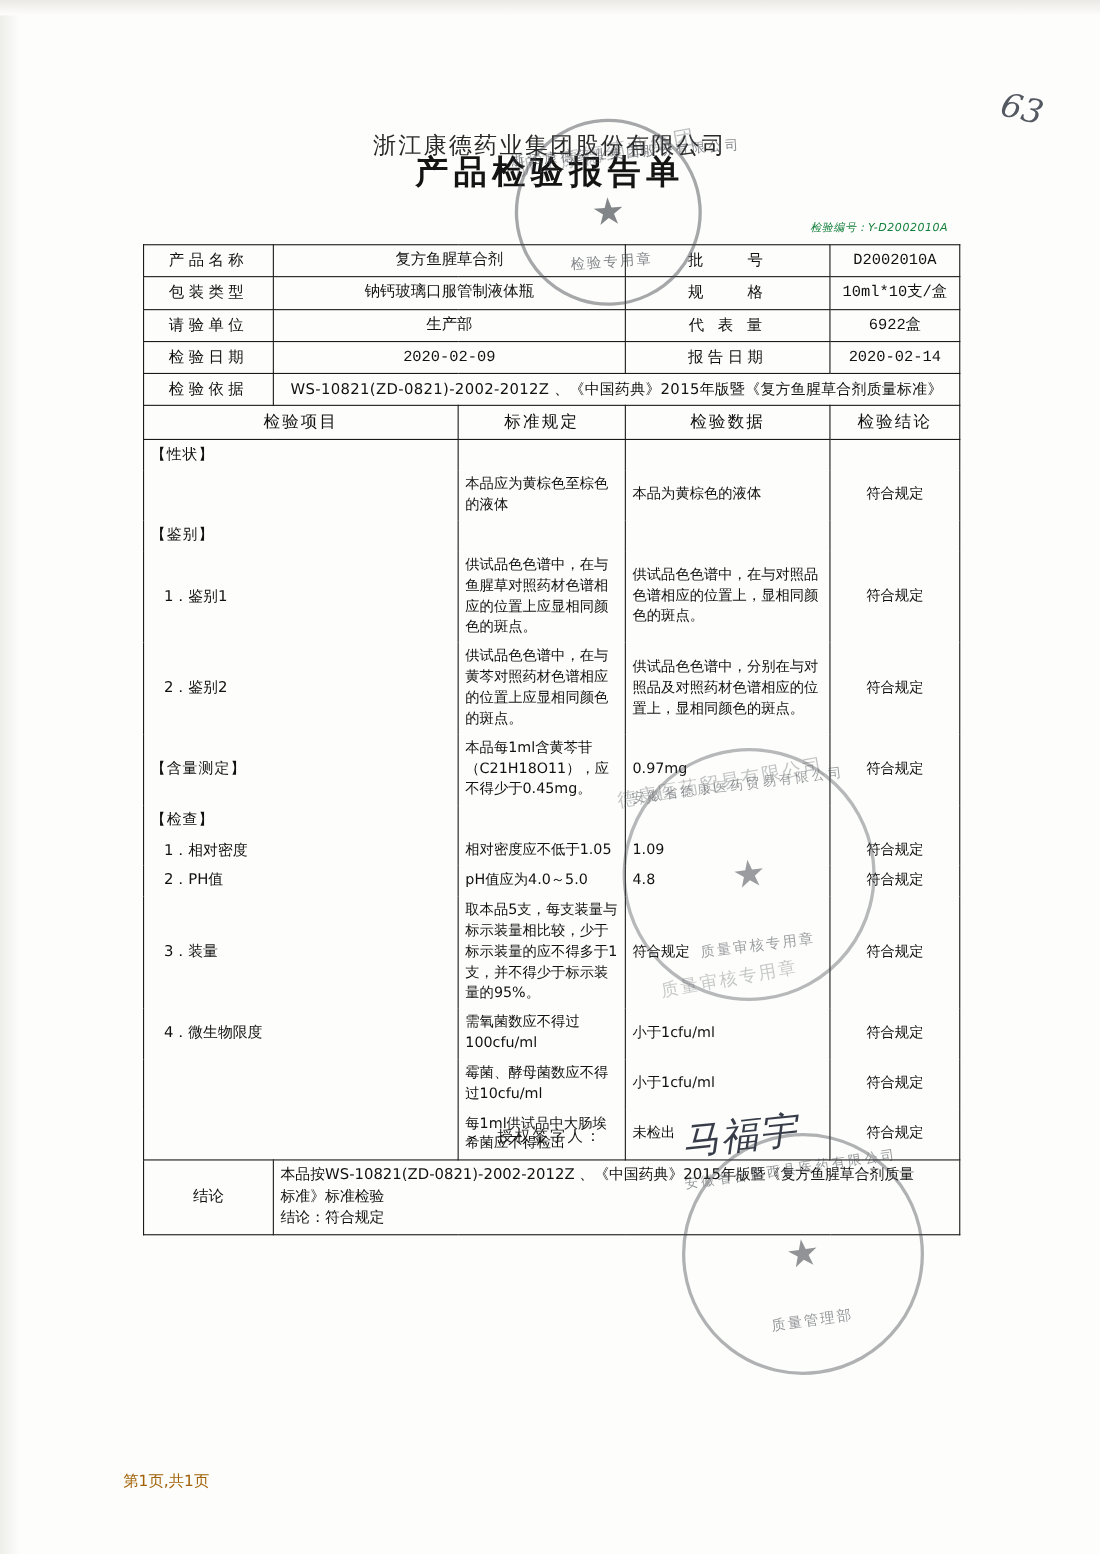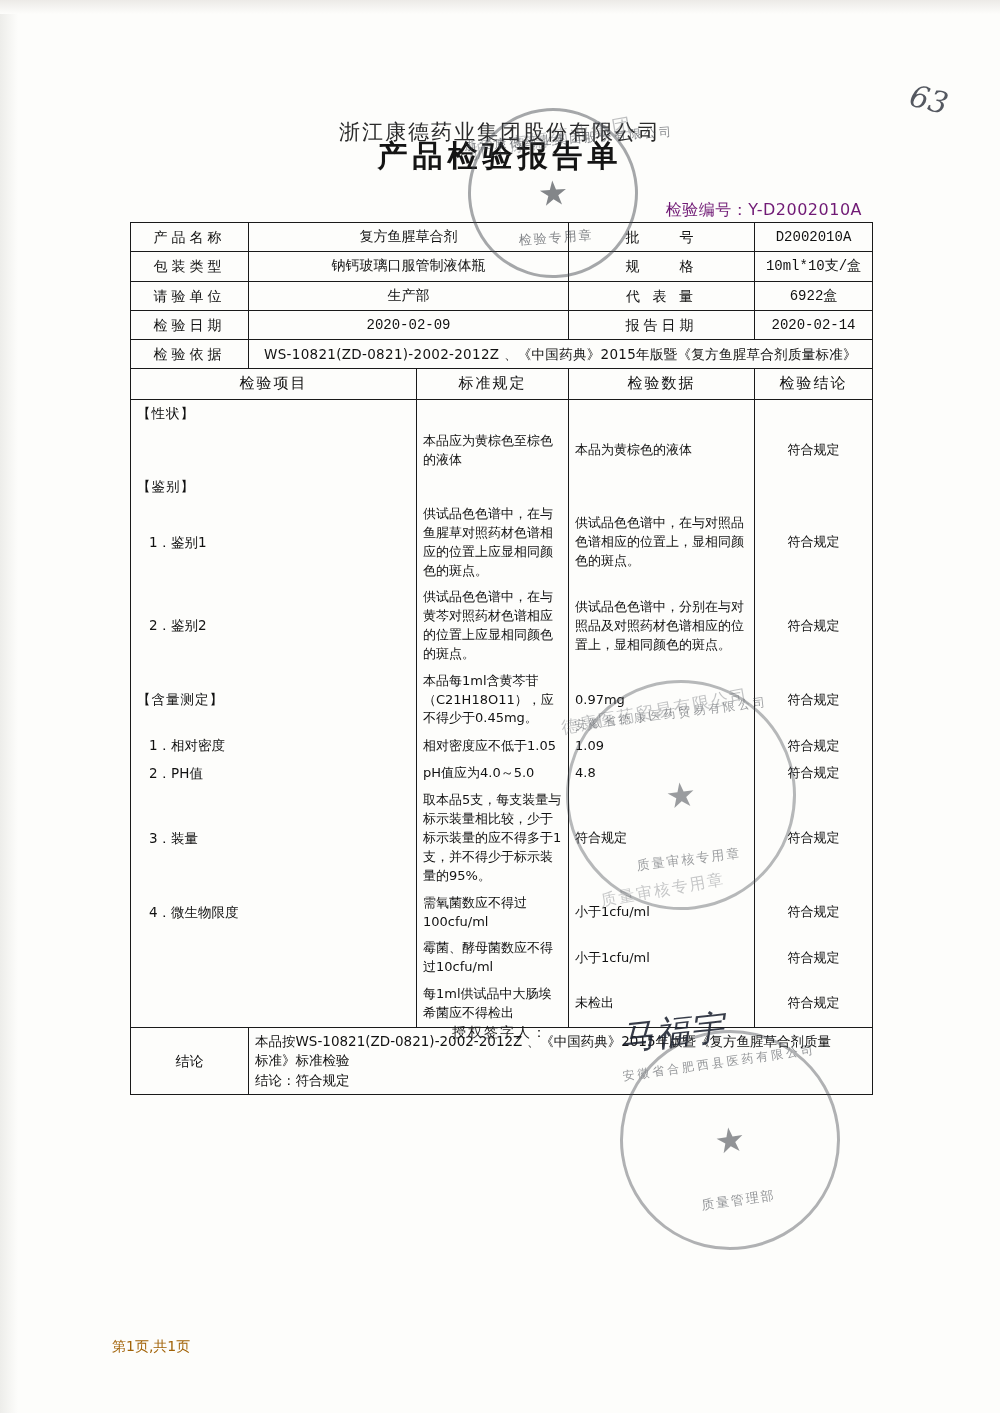--- a/index.html
+++ b/index.html
@@ -52,24 +52,25 @@
     text-align: center;
     font-size: 30px;
     font-weight: bold;
     letter-spacing: 5px;
     color: #141414;
   }
   .report-no {
     position: absolute;
     top: 200px;
     right: 138px;
-    font-size: 16px;
-    color: #701a75;
+    font-size: 10px;
+    color: #15803d;
     letter-spacing: 0.5px;
     white-space: nowrap;
+    font-style: italic;
   }
 
   
   table.doc {
     position: absolute;
     left: 130px;
     top: 222px;
     width: 742px;
     border-collapse: collapse;
     font-size: 13.5px;
@@ -355,20 +356,26 @@
         <td class="dat nb-top nb-bottom">供试品色色谱中，分别在与对照品及对照药材色谱相应的位置上，显相同颜色的斑点。</td>
         <td class="concl nb-top nb-bottom">符合规定</td>
       </tr>
       <tr>
         <td class="sec group nb-top nb-bottom" colspan="2">【含量测定】</td>
         <td class="std nb-top nb-bottom">本品每1ml含黄芩苷（C21H18O11），应不得少于0.45mg。</td>
         <td class="dat nb-top nb-bottom">0.97mg</td>
         <td class="concl nb-top nb-bottom">符合规定</td>
       </tr>
       <tr>
+        <td class="sec group nb-top nb-bottom" colspan="2">【检查】</td>
+        <td class="std nb-top nb-bottom"></td>
+        <td class="dat nb-top nb-bottom"></td>
+        <td class="concl nb-top nb-bottom"></td>
+      </tr>
+      <tr>
         <td class="sec indent nb-top nb-bottom" colspan="2">1．相对密度</td>
         <td class="std nb-top nb-bottom">相对密度应不低于1.05</td>
         <td class="dat nb-top nb-bottom">1.09</td>
         <td class="concl nb-top nb-bottom">符合规定</td>
       </tr>
       <tr>
         <td class="sec indent nb-top nb-bottom" colspan="2">2．PH值</td>
         <td class="std nb-top nb-bottom">pH值应为4.0～5.0</td>
         <td class="dat nb-top nb-bottom">4.8</td>
         <td class="concl nb-top nb-bottom">符合规定</td>

